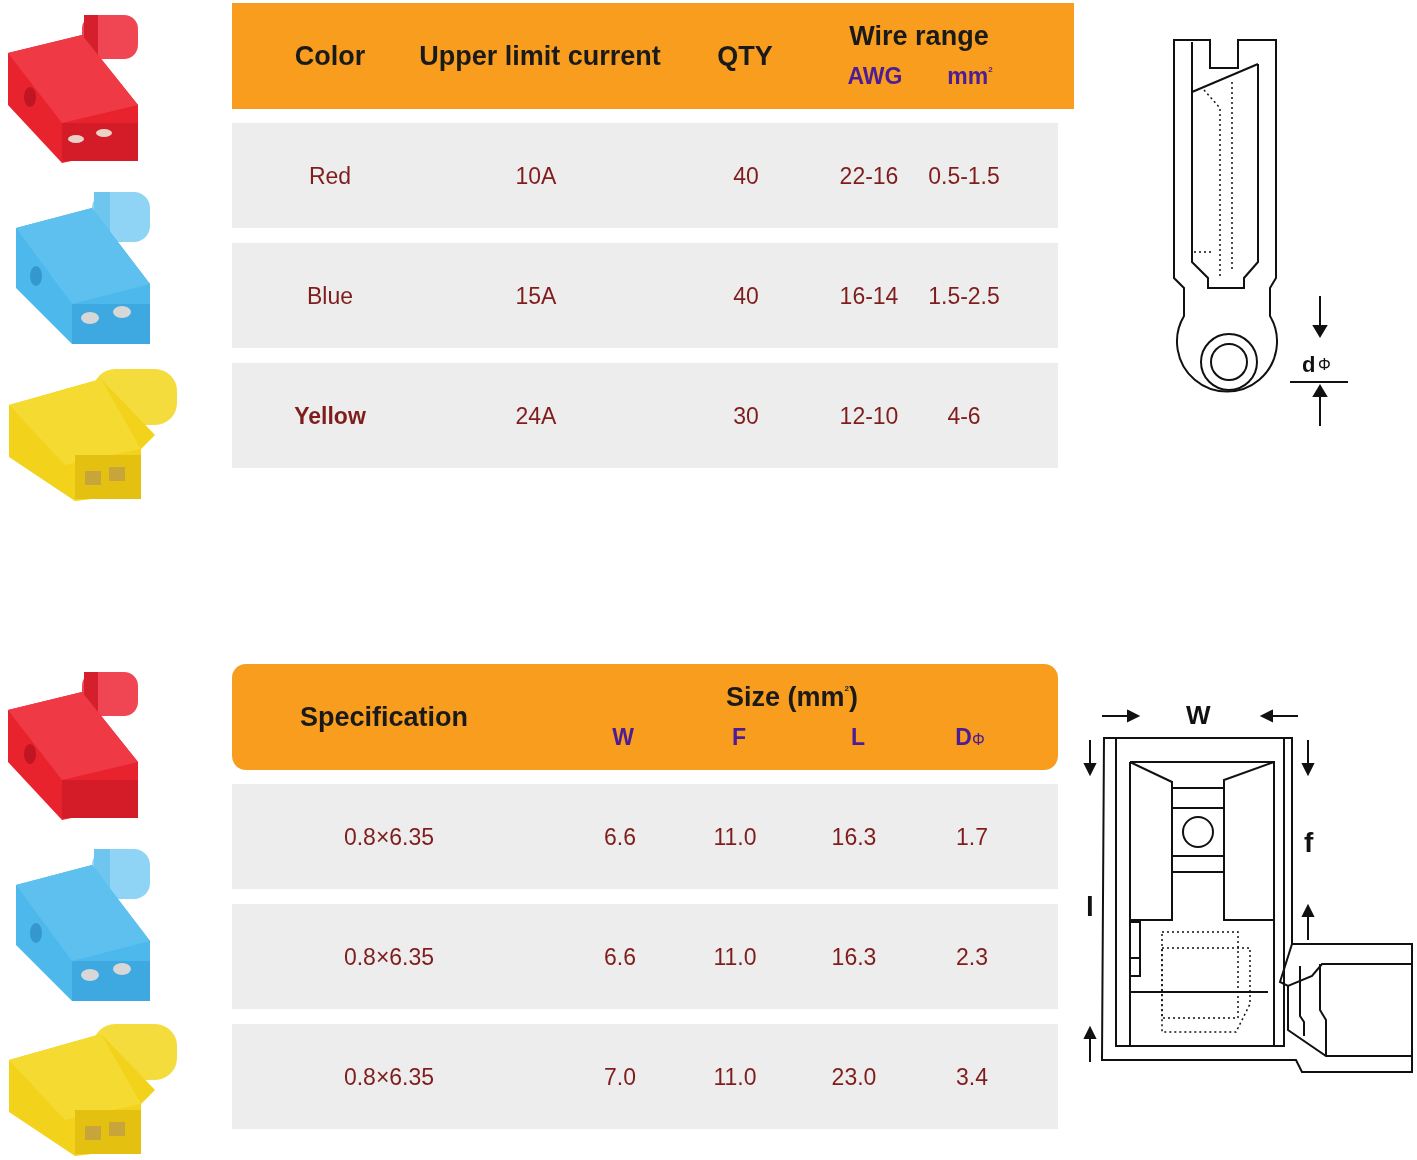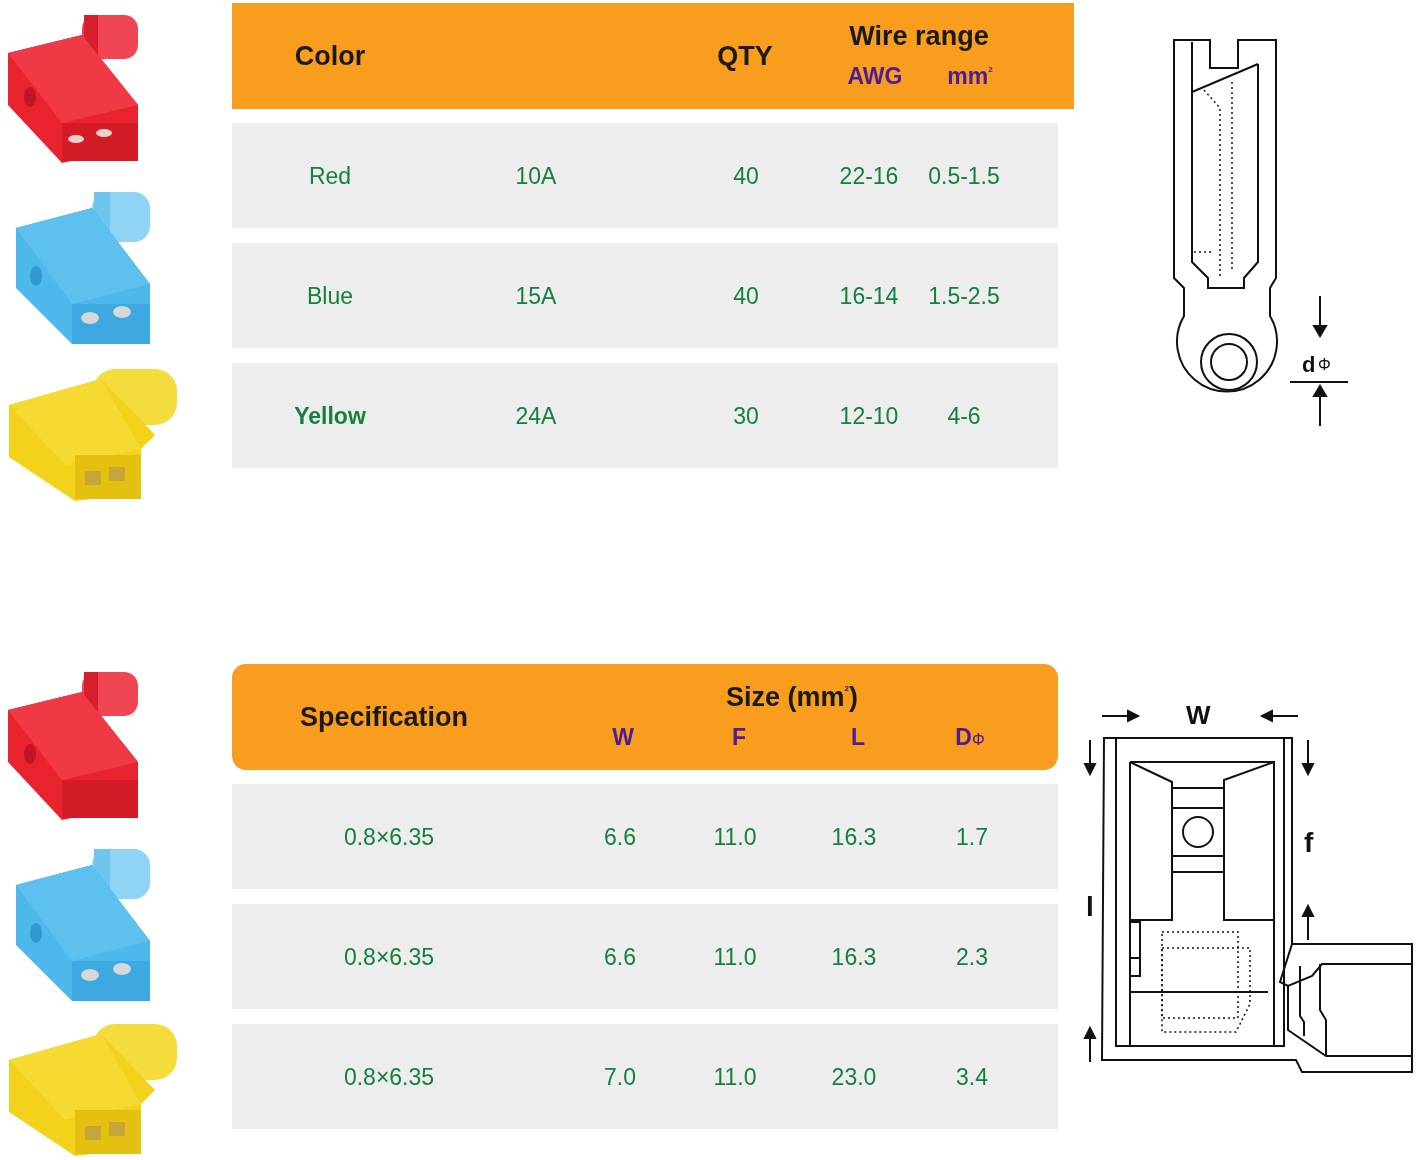--- a/index.html
+++ b/index.html
@@ -2,21 +2,21 @@
 <html><head>
 <meta charset="utf-8">
 <style>
   html, body { margin:0; padding:0; background:#ffffff; }
   body { width:1417px; height:1160px; position:relative; overflow:hidden; font-family:"Liberation Sans", sans-serif; color:#111; }
   .abs { position:absolute; }
   .hdr { position:absolute; left:232px; width:826px; height:106px; background:#F89D1E; }
   .row { position:absolute; left:232px; width:826px; height:105px; background:#EDEDED; }
   .hcell { position:absolute; font-size:27px; font-weight:bold; color:#1a1a1a; white-space:nowrap; transform:translateX(-50%); }
   .hsub { position:absolute; font-size:23px; font-weight:bold; color:#4c1d95; white-space:nowrap; transform:translateX(-50%); }
-  .cell { position:absolute; top:40px; font-size:23px; color:#15803d; white-space:nowrap; transform:translateX(-50%); }
+  .cell { position:absolute; top:40px; font-size:23px; color:#7f1d1d; white-space:nowrap; transform:translateX(-50%); }
   sup { font-size:8px; vertical-align:top; position:relative; top:2px; }
   .phi { font-size:16px; font-weight:normal; }
   .connector { position:absolute; }
 </style>
 </head>
 <body>
 
 <svg class="connector" style="left:0;top:5px" width="160" height="160" viewBox="0 0 160 160">
   <rect x="82" y="10" width="56" height="44" rx="14" fill="#F04552"></rect>
   <rect x="84" y="10" width="14" height="44" fill="#D61F2C"></rect>
@@ -68,20 +68,21 @@
   <rect x="88" y="4" width="84" height="56" rx="22" fill="#F4DC3C"></rect>
   <polygon points="4,40 96,14 150,70 136,84 136,128 70,136 4,92" fill="#F2D21B"></polygon>
   <polygon points="4,40 96,14 136,84 60,100" fill="#F5DA32"></polygon>
   <rect x="70" y="90" width="66" height="44" fill="#E4C010"></rect>
   <rect x="80" y="106" width="16" height="14" fill="#c8a53a"></rect>
   <rect x="104" y="102" width="16" height="14" fill="#c8a53a"></rect>
 </svg>
 
 <div class="hdr" style="top:3px;padding-left:16px;">
   <span class="hcell" style="left:98px;top:38px;">Color</span>
+  <span class="hcell" style="left:308px;top:38px;">Upper limit current</span>
   <span class="hcell" style="left:513px;top:38px;">QTY</span>
   <span class="hcell" style="left:687px;top:18px;">Wire range</span>
   <span class="hsub" style="left:643px;top:60px;">AWG</span>
   <span class="hsub" style="left:738px;top:60px;"><span>mm</span><sup>2</sup></span>
 </div>
 
 <div class="row" style="top:123px;">
   <span class="cell" style="left:98px;">Red</span>
   <span class="cell" style="left:304px;">10A</span>
   <span class="cell" style="left:514px;">40</span>

